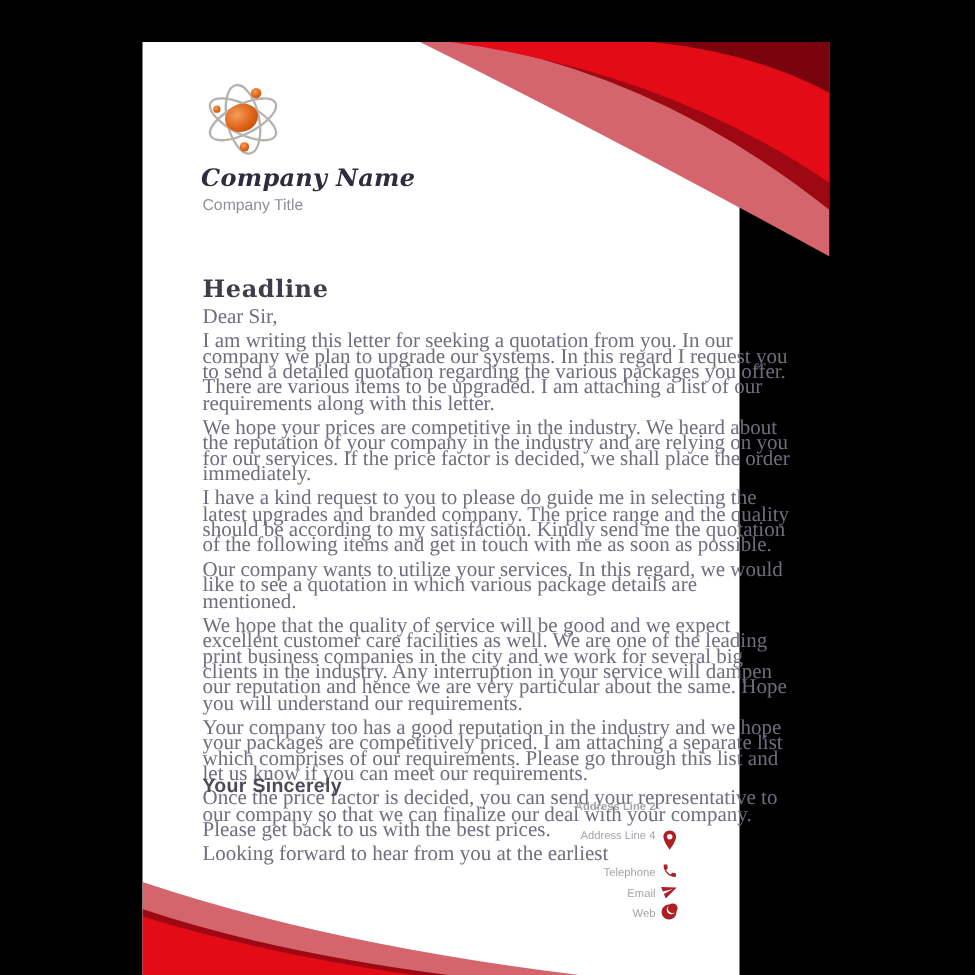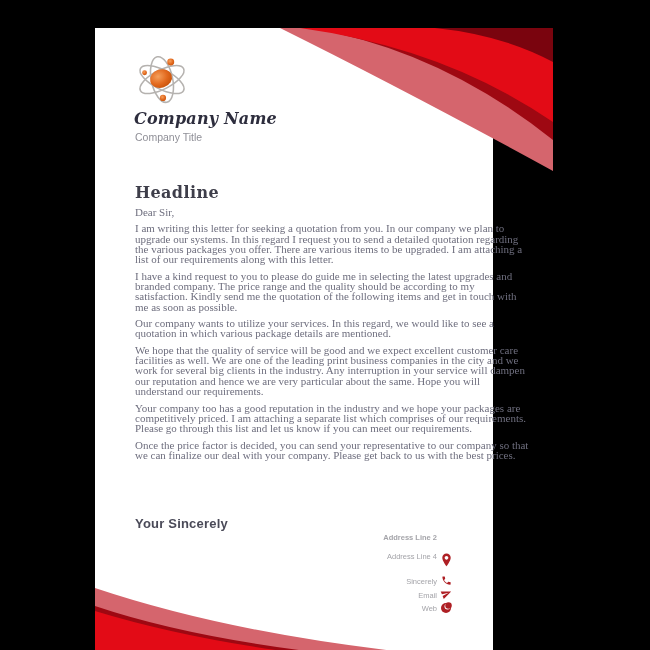--- a/index.html
+++ b/index.html
@@ -21,21 +21,21 @@
     position:absolute;left:40px;top:103px;
     font-family:"Liberation Sans", sans-serif;font-size:10.5px;color:#8f8f97;
   }
   .headline{
     position:absolute;left:40px;top:155px;
     font-family:"DejaVu Serif", serif;font-weight:bold;
     font-size:16px;color:#3e3e4a;letter-spacing:.4px;
   }
   .body-text{
     position:absolute;left:40px;top:179px;width:394px;
-    font-size:11px;line-height:10.35px;color:#6e6e7e;text-align:left;
+    font-size:14px;line-height:10.35px;color:#6e6e7e;text-align:left;
   }
   .body-text p{margin:0 0 6px 0;}
   .closing{
     position:absolute;left:40px;top:488px;
     font-family:"Liberation Sans", sans-serif;font-weight:bold;
     font-size:13px;color:#4a4a58;letter-spacing:.2px;
   }
   .contact-label{
     position:absolute;right:56px;
     font-family:"Liberation Sans", sans-serif;font-size:7.5px;color:#a4a4a9;
@@ -89,32 +89,34 @@
   </svg>
 
   <div class="company-name">Company Name</div>
   <div class="company-title">Company Title</div>
 
   <div class="headline">Headline</div>
 
   <div class="body-text">
     <p>Dear Sir,</p>
     <p>I am writing this letter for seeking a quotation from you. In our company we plan to upgrade our systems. In this regard I request you to send a detailed quotation regarding the various packages you offer. There are various items to be upgraded. I am attaching a list of our requirements along with this letter.</p>
+    <p>We hope your prices are competitive in the industry. We heard about the reputation of your company in the industry and are relying on you for our services. If the price factor is decided, we shall place the order immediately.</p>
     <p>I have a kind request to you to please do guide me in selecting the latest upgrades and branded company. The price range and the quality should be according to my satisfaction. Kindly send me the quotation of the following items and get in touch with me as soon as possible.</p>
     <p>Our company wants to utilize your services. In this regard, we would like to see a quotation in which various package details are mentioned.</p>
     <p>We hope that the quality of service will be good and we expect excellent customer care facilities as well. We are one of the leading print business companies in the city and we work for several big clients in the industry. Any interruption in your service will dampen our reputation and hence we are very particular about the same. Hope you will understand our requirements.</p>
     <p>Your company too has a good reputation in the industry and we hope your packages are competitively priced. I am attaching a separate list which comprises of our requirements. Please go through this list and let us know if you can meet our requirements.</p>
     <p>Once the price factor is decided, you can send your representative to our company so that we can finalize our deal with your company. Please get back to us with the best prices.</p>
+    <p>Looking forward to hear from you at the earliest</p>
   </div>
 
   <div class="closing">Your Sincerely</div>
 
   <div class="contact-label al1">Address Line 4</div>
   <div class="contact-label al2">Address Line 2</div>
-  <div class="contact-label tel">Sincerely</div>
+  <div class="contact-label tel">Telephone</div>
   <div class="contact-label eml">Email</div>
   <div class="contact-label web">Web</div>
 
   <svg class="contact-icon icon-pin" width="11" height="14" viewBox="0 0 24 30" aria-hidden="true">
     <path d="M12 1C6.9 1 2.8 5.1 2.8 10.2 2.8 17 12 29 12 29s9.2-12 9.2-18.8C21.2 5.1 17.1 1 12 1zm0 13.2c-2.2 0-4-1.8-4-4s1.8-4 4-4 4 1.8 4 4-1.8 4-4 4z" fill="#ae1f24"></path>
   </svg>
   <svg class="contact-icon icon-phone" width="11" height="11" viewBox="0 0 24 24" aria-hidden="true">
     <path d="M6.62 10.79c1.44 2.83 3.76 5.14 6.59 6.59l2.2-2.2c.27-.27.67-.36 1.02-.24 1.12.37 2.33.57 3.57.57.55 0 1 .45 1 1V20c0 .55-.45 1-1 1-9.39 0-17-7.61-17-17 0-.55.45-1 1-1h3.5c.55 0 1 .45 1 1 0 1.25.2 2.45.57 3.57.11.35.03.74-.25 1.02l-2.2 2.2z" fill="#ae1f24"></path>
   </svg>
   <svg class="contact-icon icon-send" width="11" height="11" viewBox="0 0 24 24" aria-hidden="true">

